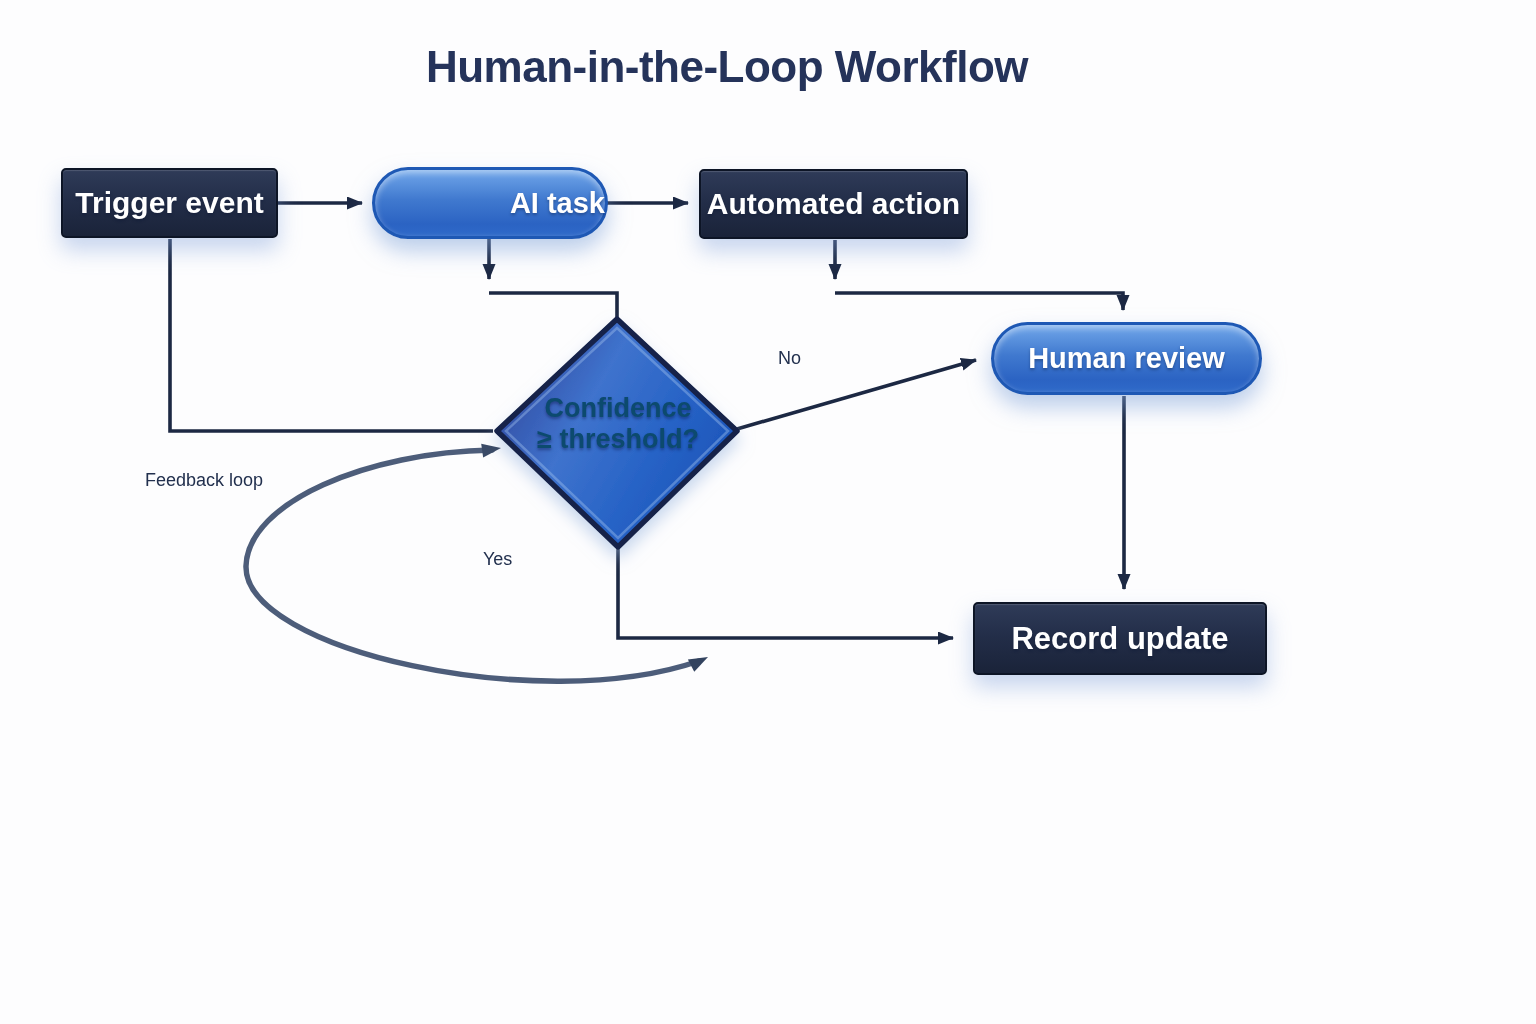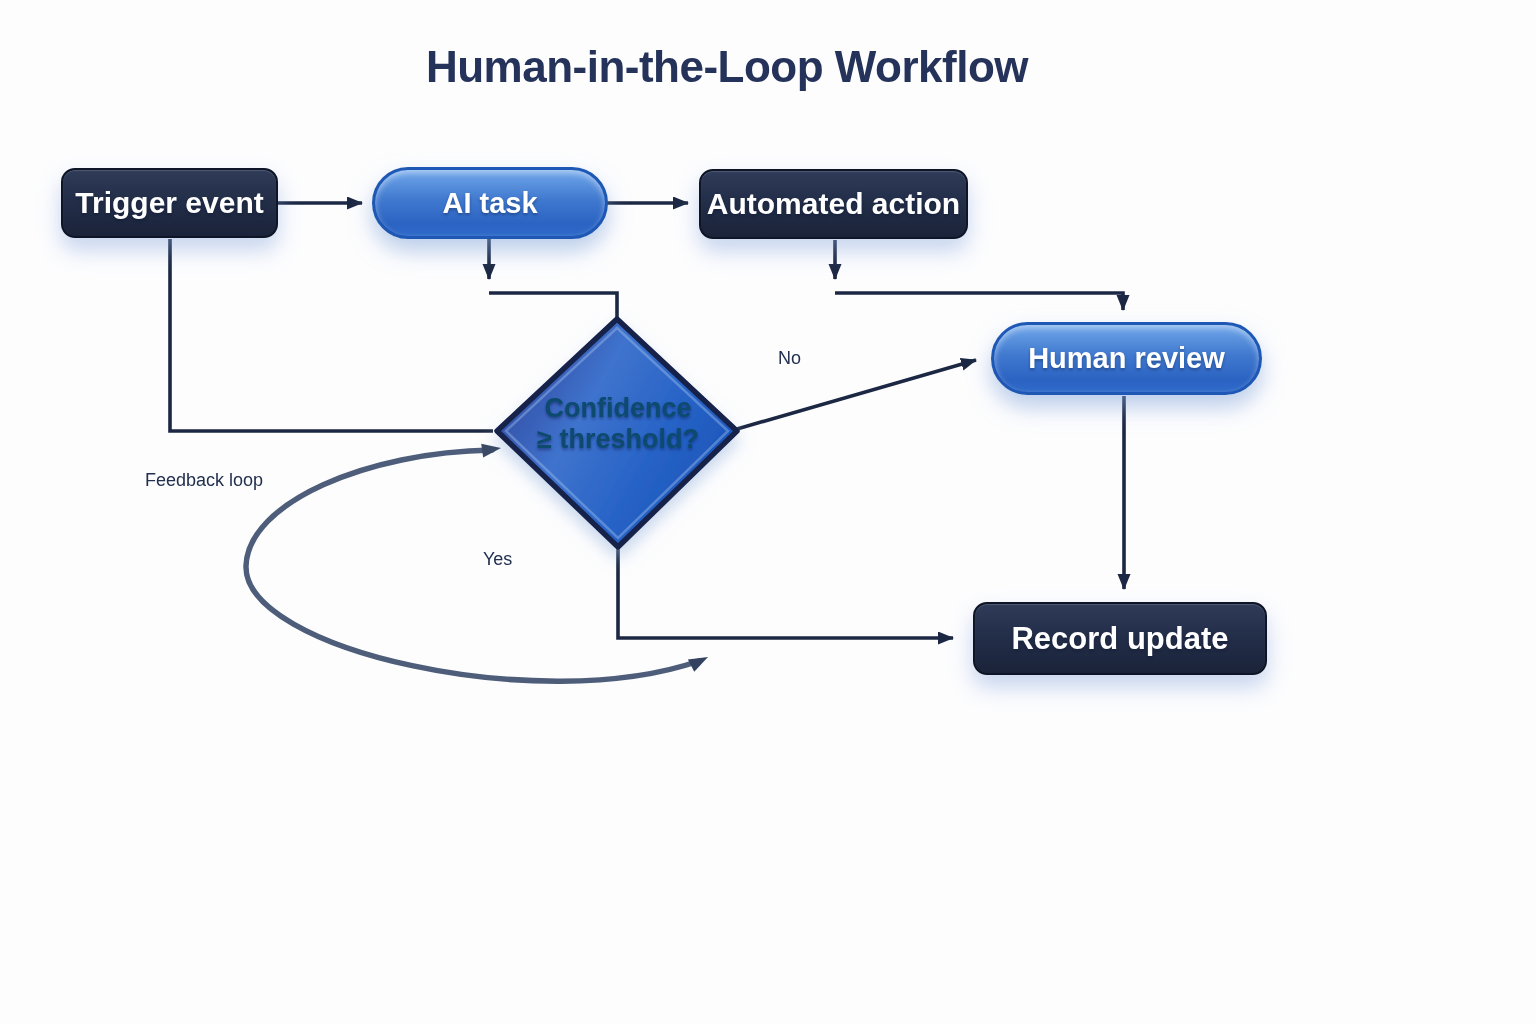--- a/index.html
+++ b/index.html
@@ -21,34 +21,34 @@
     position:absolute;
     display:flex;align-items:center;justify-content:center;
     box-sizing:border-box;
     color:#ffffff;font-weight:bold;
     text-shadow:0 2px 3px rgba(10,20,50,0.35);
     white-space:nowrap;
   }
   .dark-node{
     background:linear-gradient(180deg,#2f3b58 0%,#232e49 45%,#1a2339 100%);
     border:2px solid #0d1526;
-    border-radius:14px;
+    border-radius:5px;
     box-shadow:0 12px 22px rgba(132,165,219,0.45), inset 0 1px 1px rgba(255,255,255,0.16);
     font-size:30px;
     text-align:right;
   }
   .blue-pill{
     background:linear-gradient(180deg,#71a7ea 0%,#4079cf 45%,#2b63c3 82%,#2f6ac9 100%);
     border:3px solid #1e58b4;
     border-radius:40px;
     box-shadow:0 12px 22px rgba(132,165,219,0.55), inset 0 3px 6px rgba(255,255,255,0.45);
     font-size:29px;
   }
   #node-trigger{left:61px;top:168px;width:217px;height:70px;}
-  #node-ai{left:372px;top:167px;width:236px;height:72px;}
+  #node-ai{left:372px;top:167px;width:236px;height:72px;justify-content:flex-end;}
   #node-automated{left:699px;top:169px;width:269px;height:70px;}
   #node-human{left:991px;top:322px;width:271px;height:73px;}
   #node-record{left:973px;top:602px;width:294px;height:73px;font-size:31px;}
   #diagram-svg{position:absolute;left:0;top:0;}
   #decision-label{
     position:absolute;left:518px;top:393px;width:200px;
     text-align:center;color:#0c4a6e;font-weight:bold;
     font-size:27px;line-height:31px;
     text-shadow:0 2px 3px rgba(10,20,70,0.45);
   }

